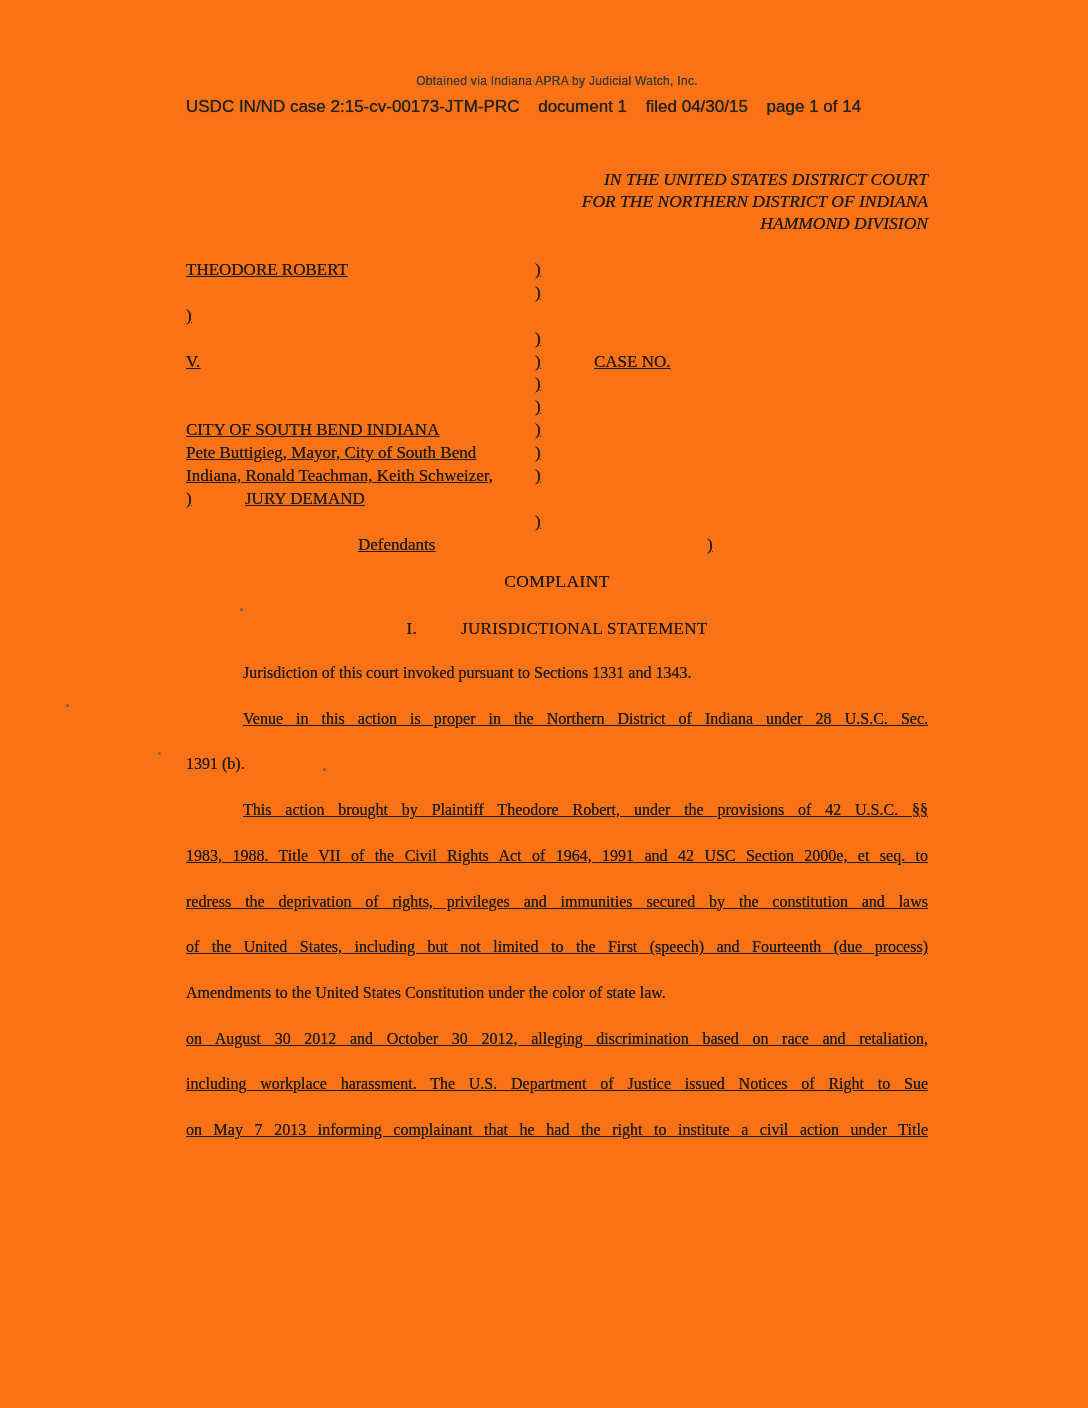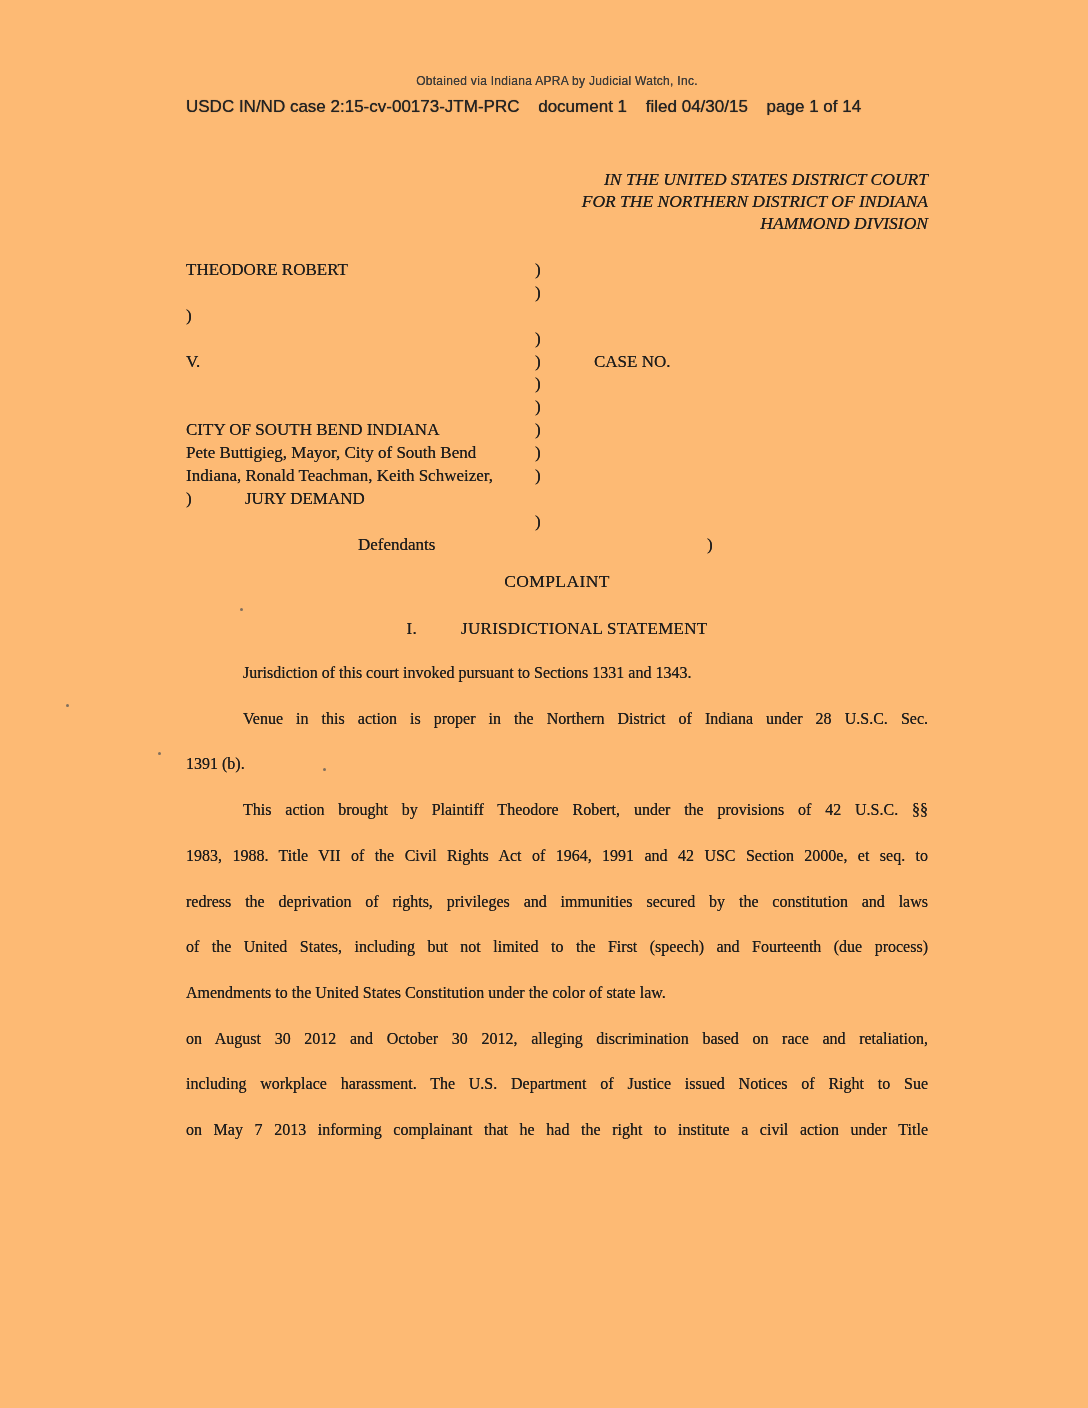--- a/index.html
+++ b/index.html
@@ -1,19 +1,19 @@
 <!DOCTYPE html>
 <html><head>
 <meta charset="utf-8">
 <style>
   html,body{margin:0;padding:0;background:#e8e8e8;}
   .page{
     position:relative;
     width:1088px;height:1408px;
-    background:#fdba74;
+    background:#f97316;
     overflow:hidden;
     font-family:"Liberation Serif","DejaVu Serif",serif;
     color:#1c1c1c;
   }
   .ink{ text-shadow:0 0 .5px rgba(25,25,25,.85); }
 
   
   .stamp1{
     position:absolute;left:186px;top:74px;width:742px;
     text-align:center;font-family:"Liberation Sans","DejaVu Sans",sans-serif;
@@ -32,21 +32,21 @@
   .court-header{
     position:absolute;left:186px;top:168px;width:742px;
     text-align:right;font-size:17.5px;line-height:22px;white-space:nowrap;font-style:italic;
   }
 
   
   .caption{
     position:absolute;left:186px;top:259px;width:742px;
     font-size:17px;
   }
-  .cap-row{display:flex;line-height:22.9px;height:22.9px;white-space:nowrap;}
+  .cap-row{display:flex;line-height:22.9px;height:22.9px;white-space:nowrap;text-decoration:underline;}
   .cap-left{width:349px;flex:0 0 349px;}
   .cap-paren{width:40px;flex:0 0 40px;}
   .cap-right{padding-left:19px;}
 
   
   .complaint-title{
     position:absolute;left:186px;top:571px;width:742px;
     text-align:center;font-weight:normal;font-size:17.5px;letter-spacing:.4px;
   }
   .section-heading{
@@ -54,21 +54,21 @@
     display:flex;justify-content:center;gap:44px;
     font-size:17px;letter-spacing:.3px;white-space:nowrap;
   }
 
   
   .body-text{
     position:absolute;left:186px;top:650px;width:742px;
     font-size:16px;
   }
   .body-line{line-height:45.7px;white-space:nowrap;}
-  .body-line.jst{white-space:normal;text-align:justify;text-align-last:justify;}
+  .body-line.jst{white-space:normal;text-align:justify;text-align-last:justify;text-decoration:underline;}
   .body-line.ind{text-indent:57px;}
 
   
   .speck{position:absolute;background:#555;border-radius:50%;opacity:.75;}
 </style>
 </head>
 <body>
 
 <div class="page ink">
 

